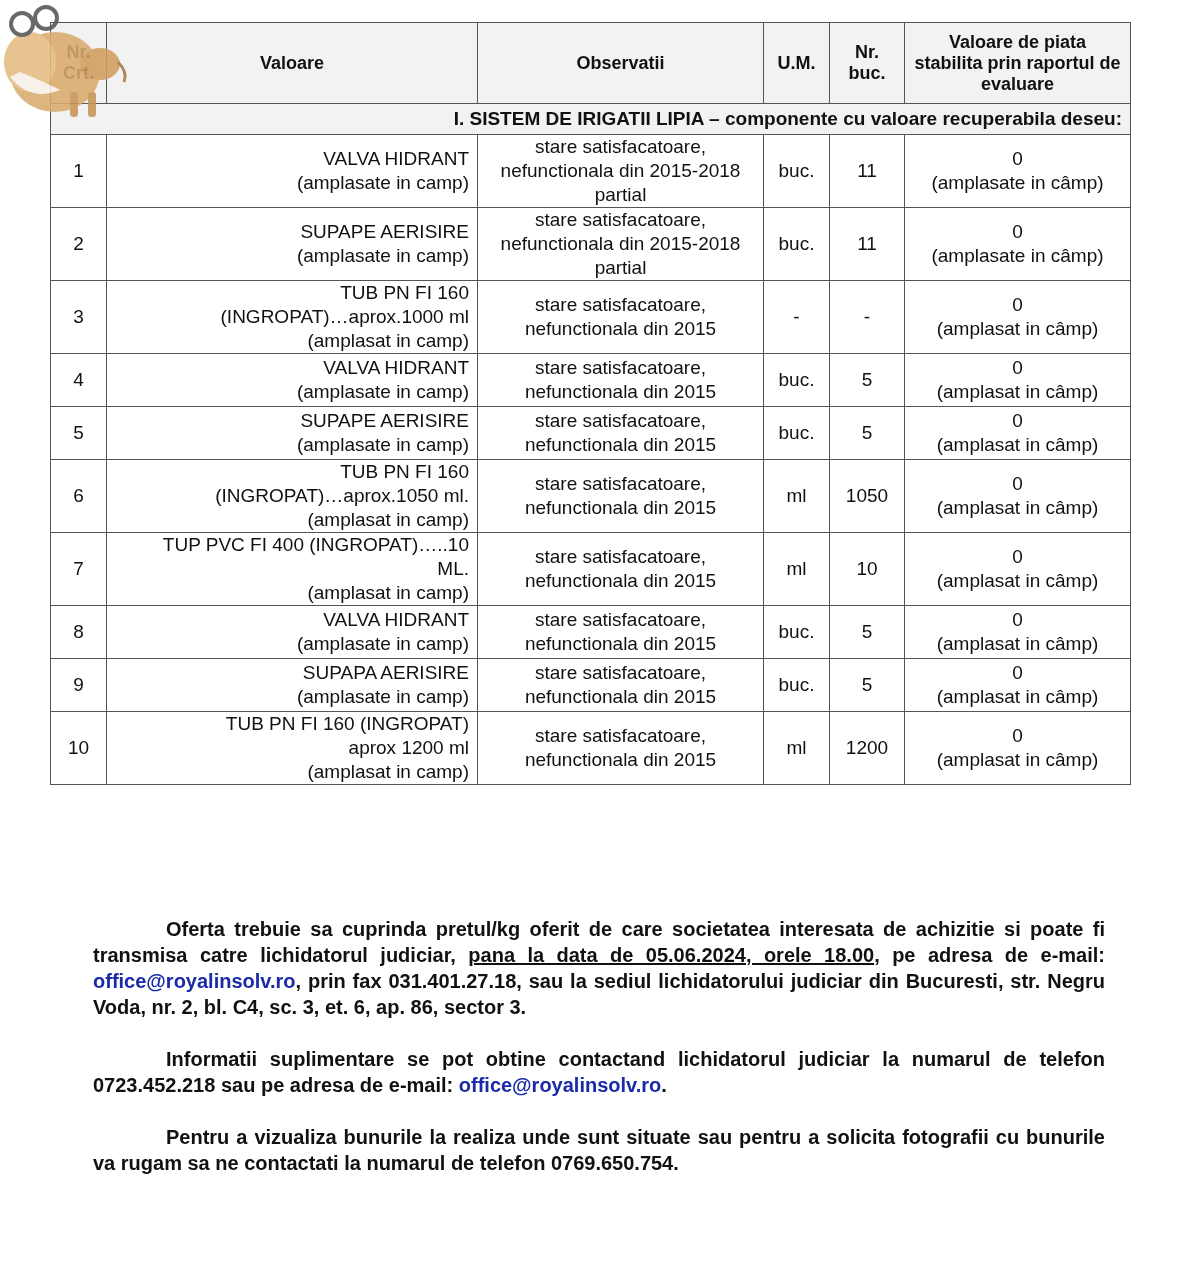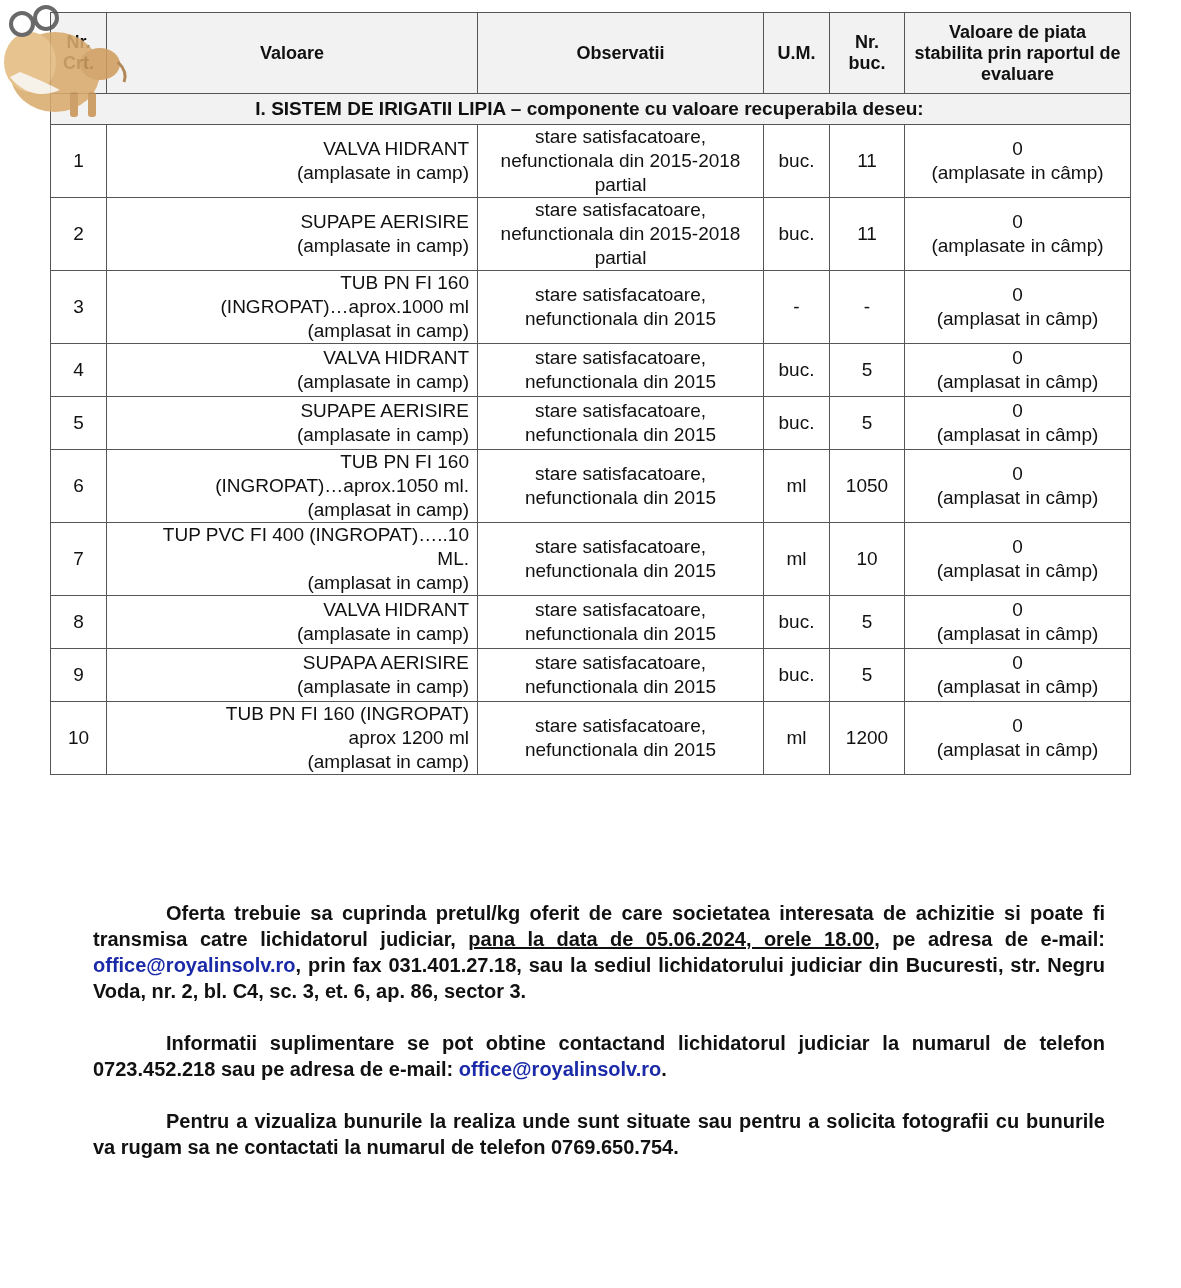--- a/index.html
+++ b/index.html
@@ -5,44 +5,44 @@
     html, body { margin: 0; padding: 0; background: #ffffff; }
     body {
       width: 1181px; height: 1288px; position: relative; overflow: hidden;
       font-family: "Liberation Sans", sans-serif; color: #111;
     }
     .mascot {
       position: absolute; left: 0; top: 2px; width: 135px; height: 120px; z-index: 5; opacity: 0.88;
       pointer-events: none;
     }
     table.inv {
-      position: absolute; left: 50px; top: 12px; width: 1080px;
+      position: absolute; left: 50px; top: 22px; width: 1080px;
       border-collapse: collapse; table-layout: fixed;
       font-size: 19px;
     }
     table.inv td, table.inv th {
       border: 1.5px solid #555; padding: 0 8px; line-height: 24px;
     }
     table.inv th {
       background: #f2f2f2; font-weight: bold; height: 80px; font-size: 18px; line-height: 21px;
       text-align: center; vertical-align: middle;
     }
     table.inv tr.section td {
-      background: #f2f2f2; font-weight: bold; height: 30px; text-align: center; padding-left: 6px;
+      background: #f2f2f2; font-weight: bold; height: 30px; text-align: right; padding-left: 6px;
     }
     table.inv td.c { text-align: center; vertical-align: middle; }
     table.inv td.l { text-align: right; vertical-align: middle; padding-left: 12px; }
     .obs { font-family: "Liberation Sans", sans-serif; }
     tr.r3 td { height: 72px; }
     tr.r2 td { height: 52px; }
     .paras {
       position: absolute; left: 93px; top: 900px; width: 1012px;
       font-size: 20px; font-weight: bold; line-height: 26px; text-align: justify;
     }
-    .paras p { margin: 0 0 26px 0; text-indent: 73px; }
+    .paras p { margin: 16px 0 26px 0; text-indent: 73px; }
     .email { color: #1a2aa8; font-weight: bold; }
     .ul { text-decoration: underline; }
   </style>
 </head>
 <body>
 
 <svg class="mascot" viewBox="0 0 135 120">
   <ellipse cx="55" cy="70" rx="45" ry="40" fill="#d9ab6e"></ellipse>
   <ellipse cx="30" cy="60" rx="26" ry="30" fill="#e4bb80"></ellipse>
   <path d="M10 75 Q30 100 60 88 Q45 80 20 70 Z" fill="#f6f1e6"></path>

